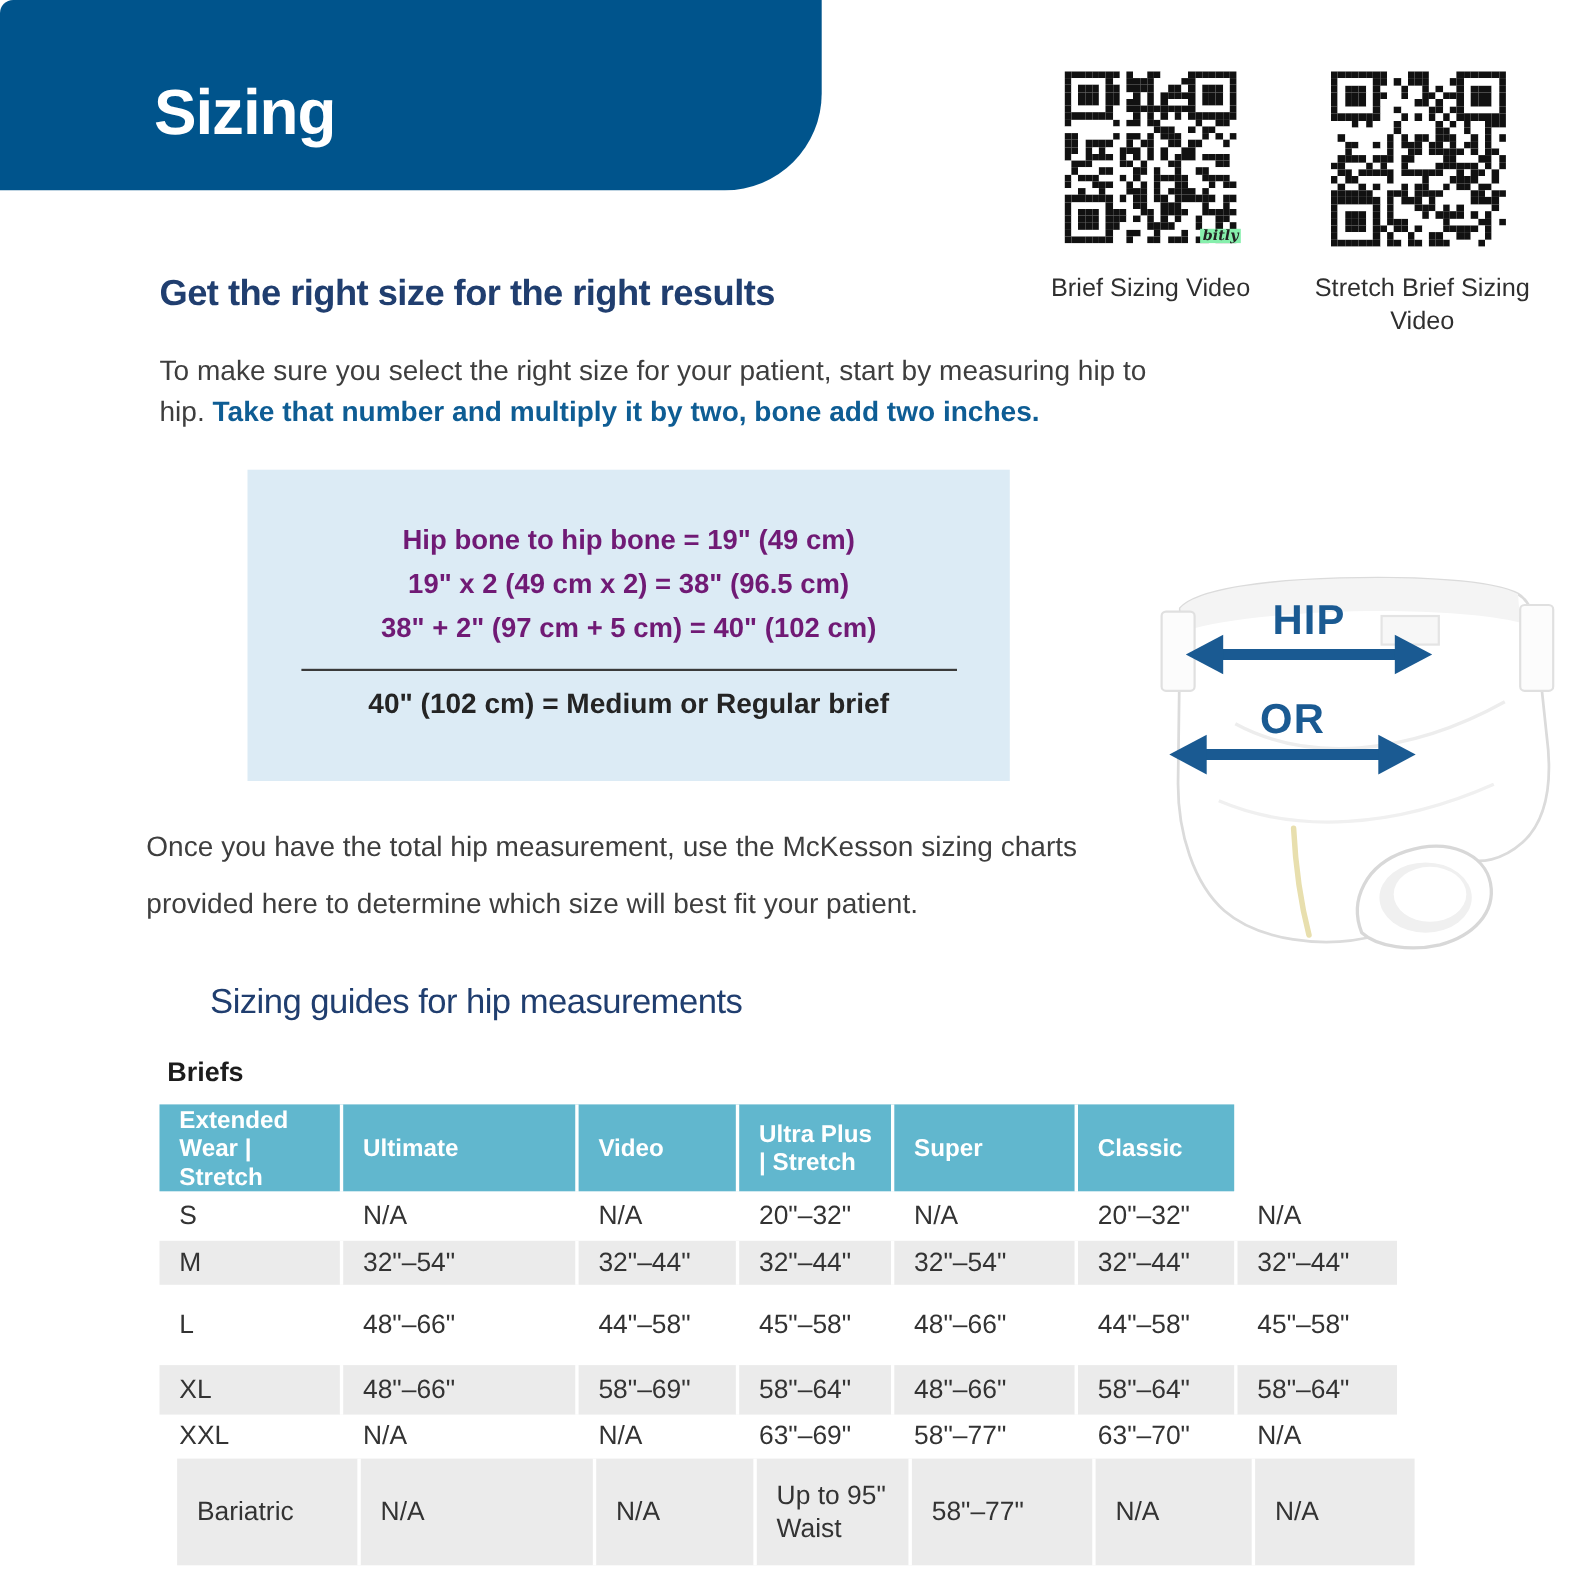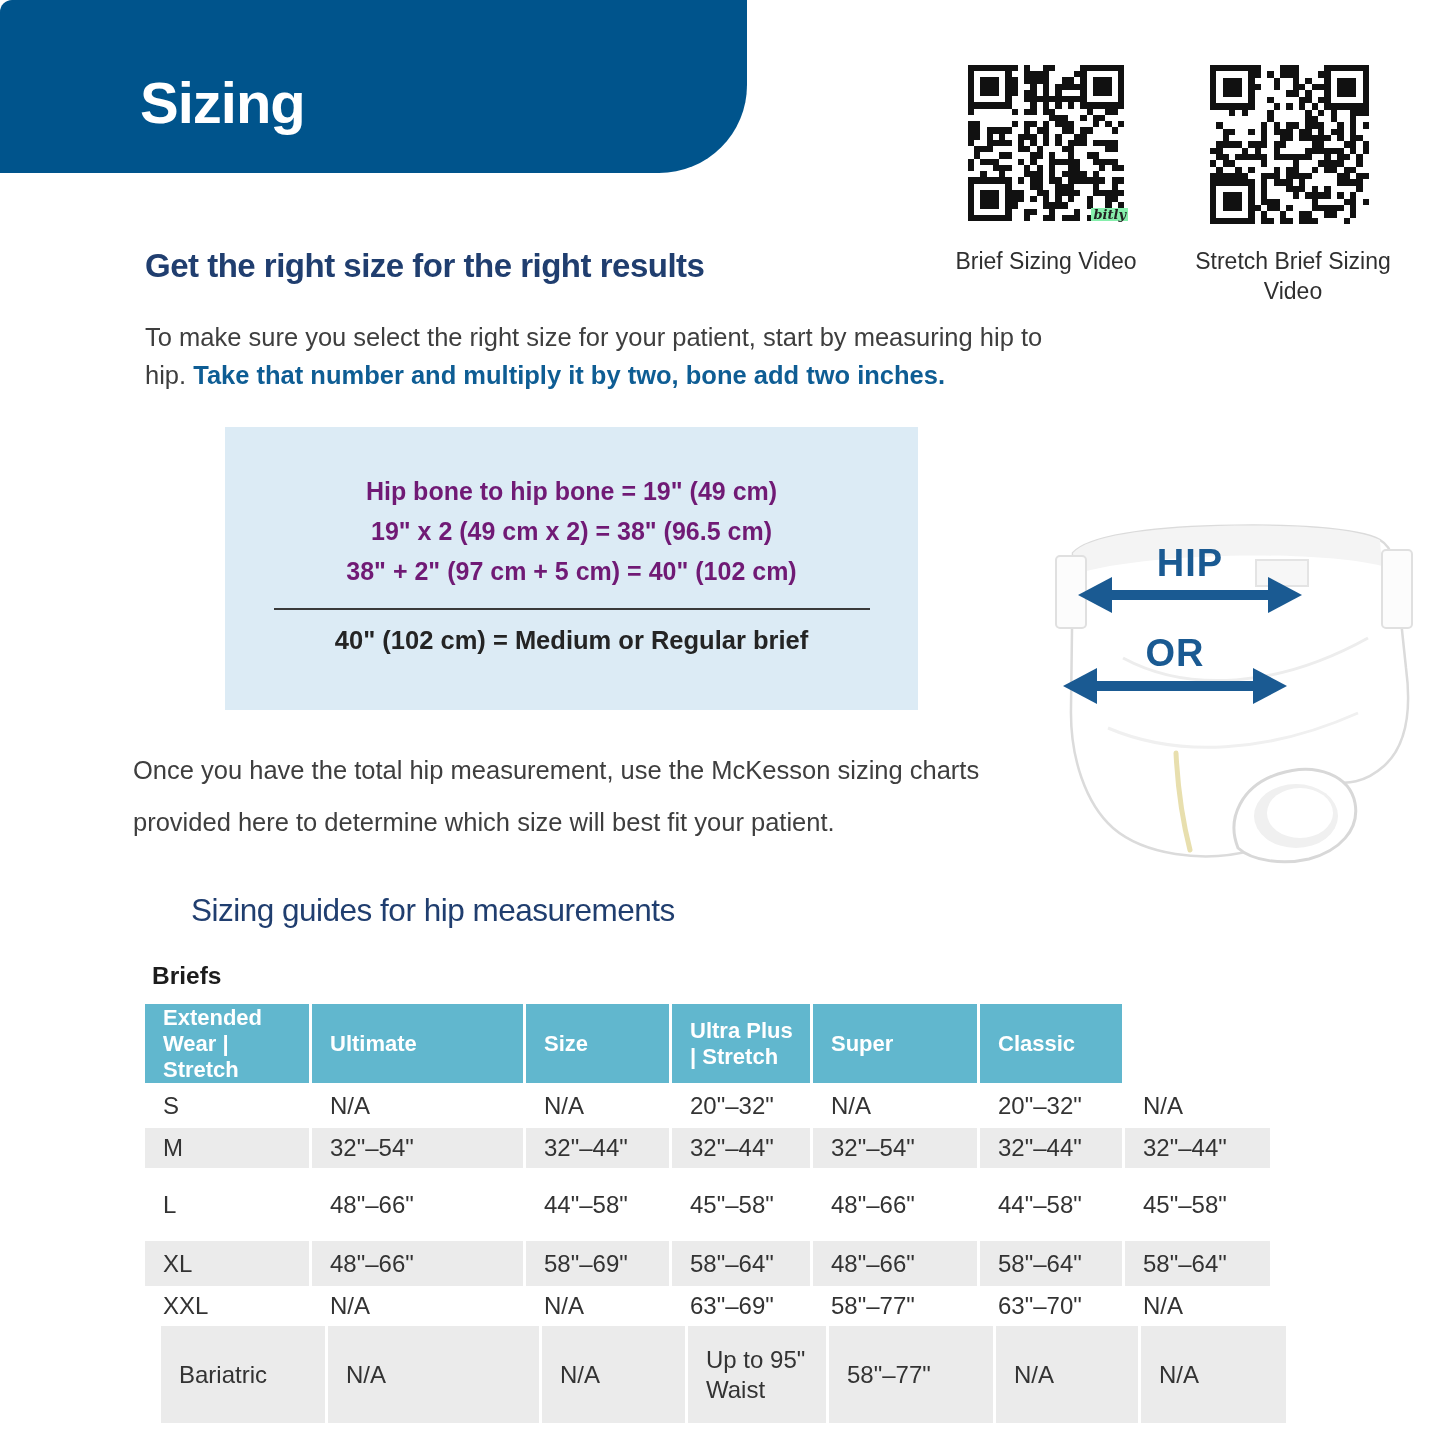--- a/index.html
+++ b/index.html
@@ -1411,21 +1411,21 @@
 
   <div class="p2">Once you have the total hip measurement, use the McKesson sizing charts provided here to determine which size will best fit your patient.</div>
 
   <div class="h-table">Sizing guides for hip measurements</div>
   <div class="briefs-label">Briefs</div>
 
   <div class="sizing-table" id="sizing-table">
       <div class="t-row t-head">
         <div>Extended Wear | Stretch</div>
         <div>Ultimate</div>
-        <div>Size</div>
+        <div>Video</div>
         <div>Ultra Plus | Stretch</div>
         <div>Super</div>
         <div>Classic</div>
       </div>
       <div class="t-row t-body rh0">
         <div>S</div>
         <div>N/A</div>
         <div>N/A</div>
         <div>20"–32"</div>
         <div>N/A</div>

